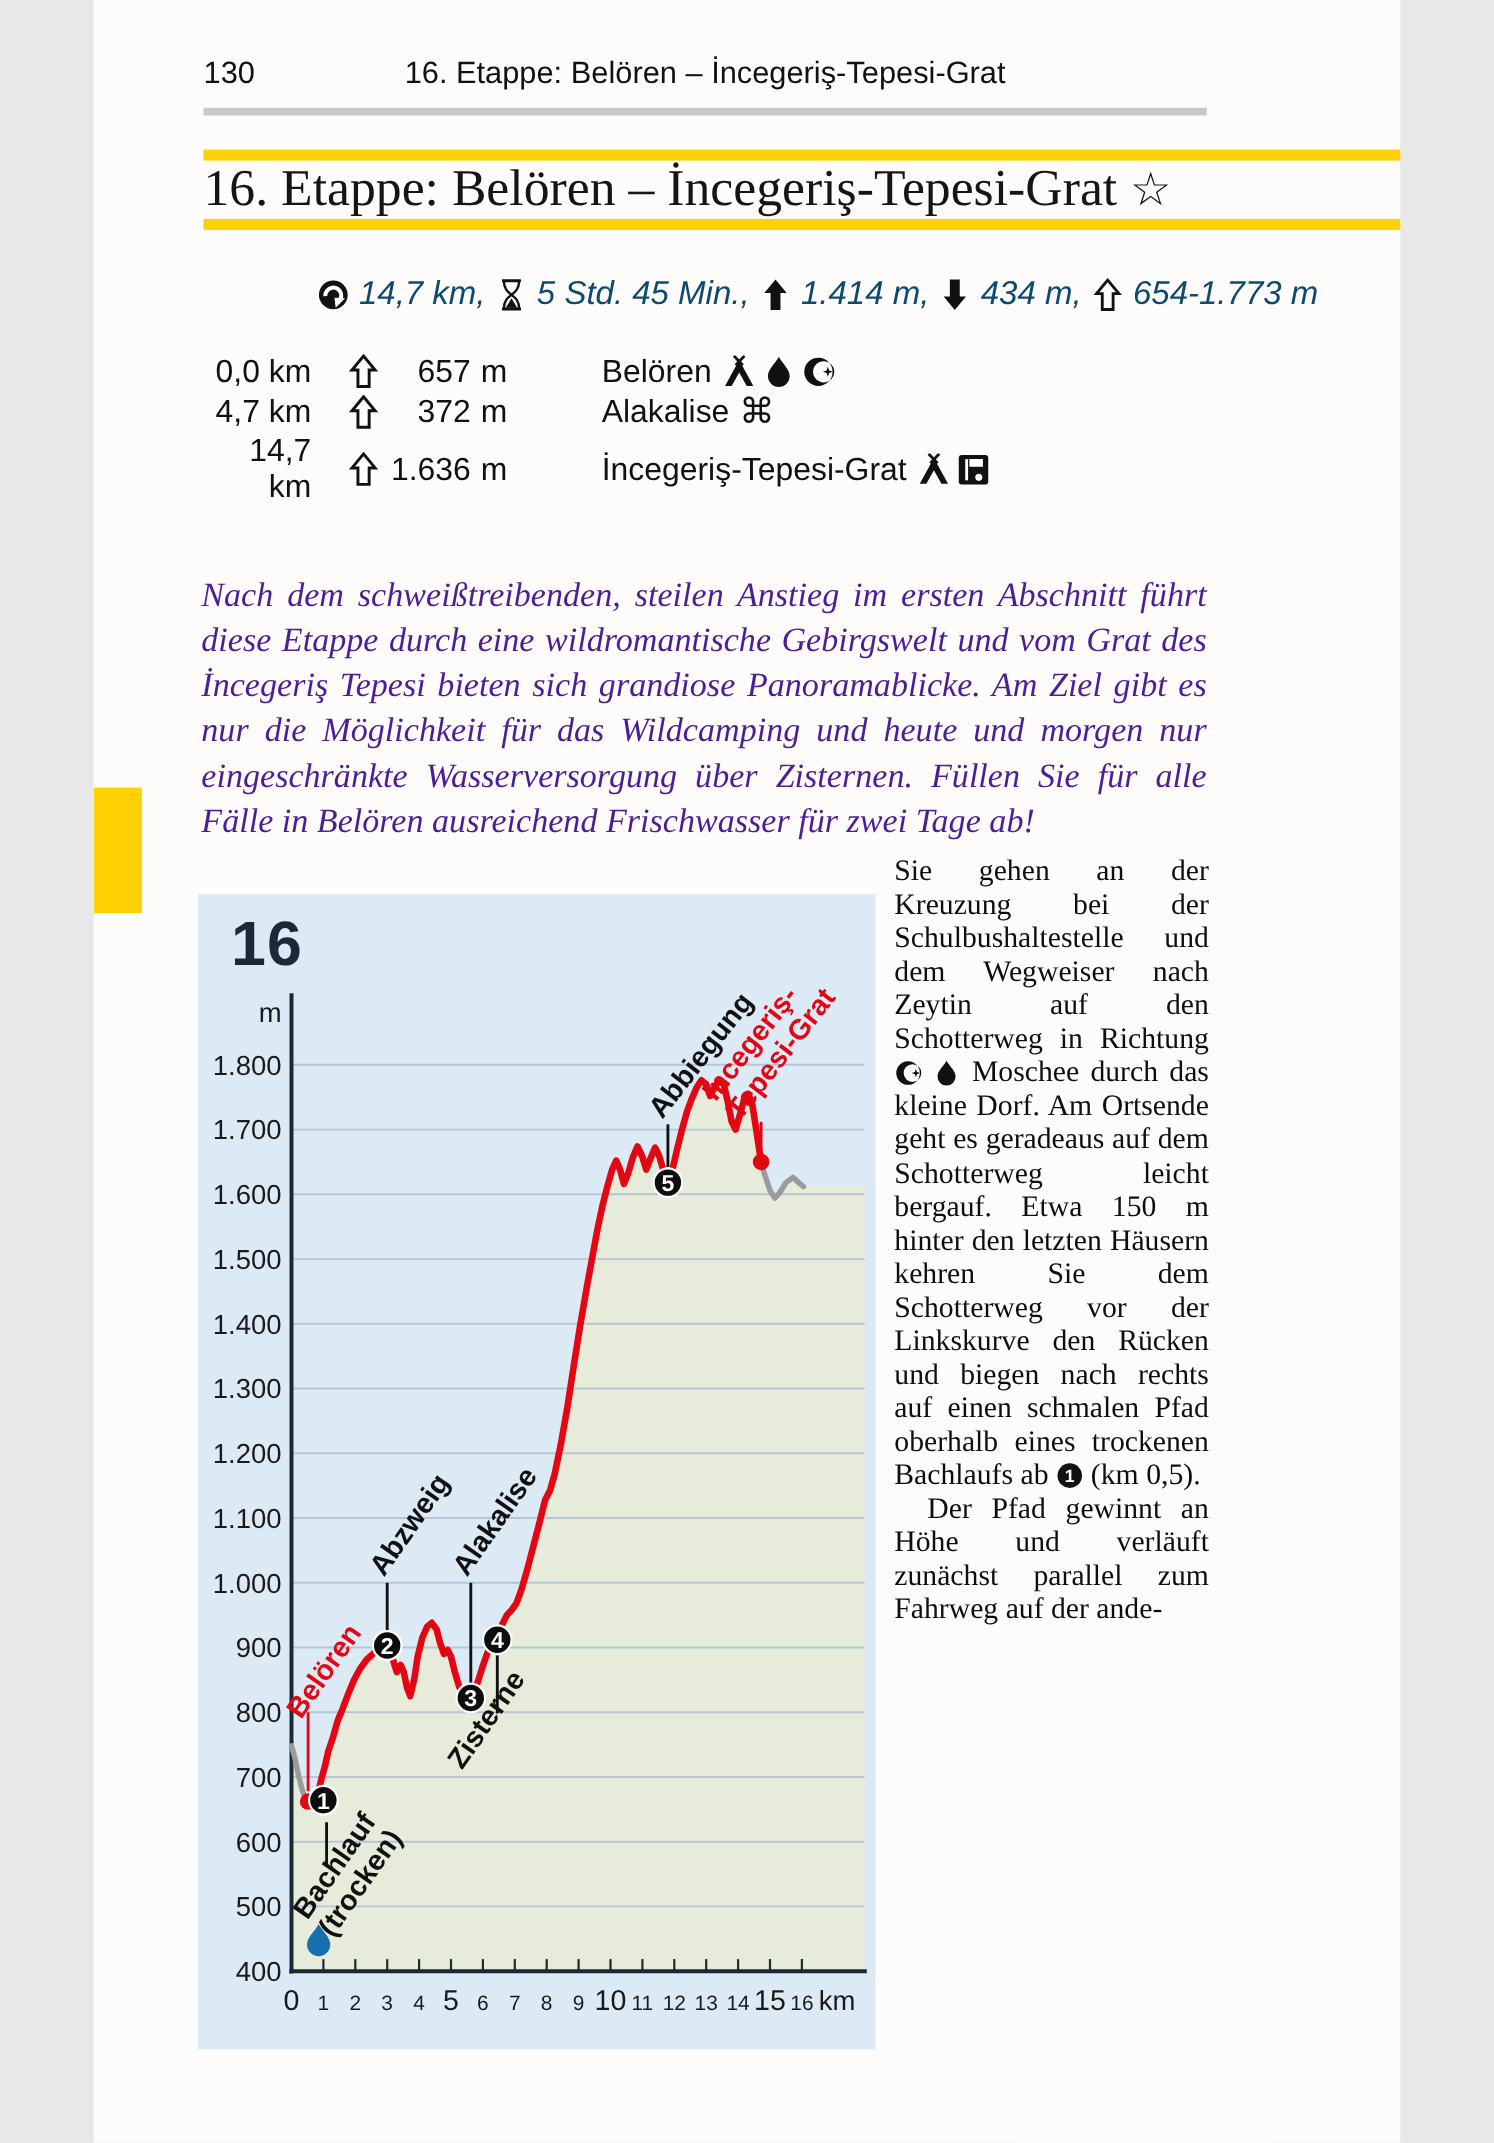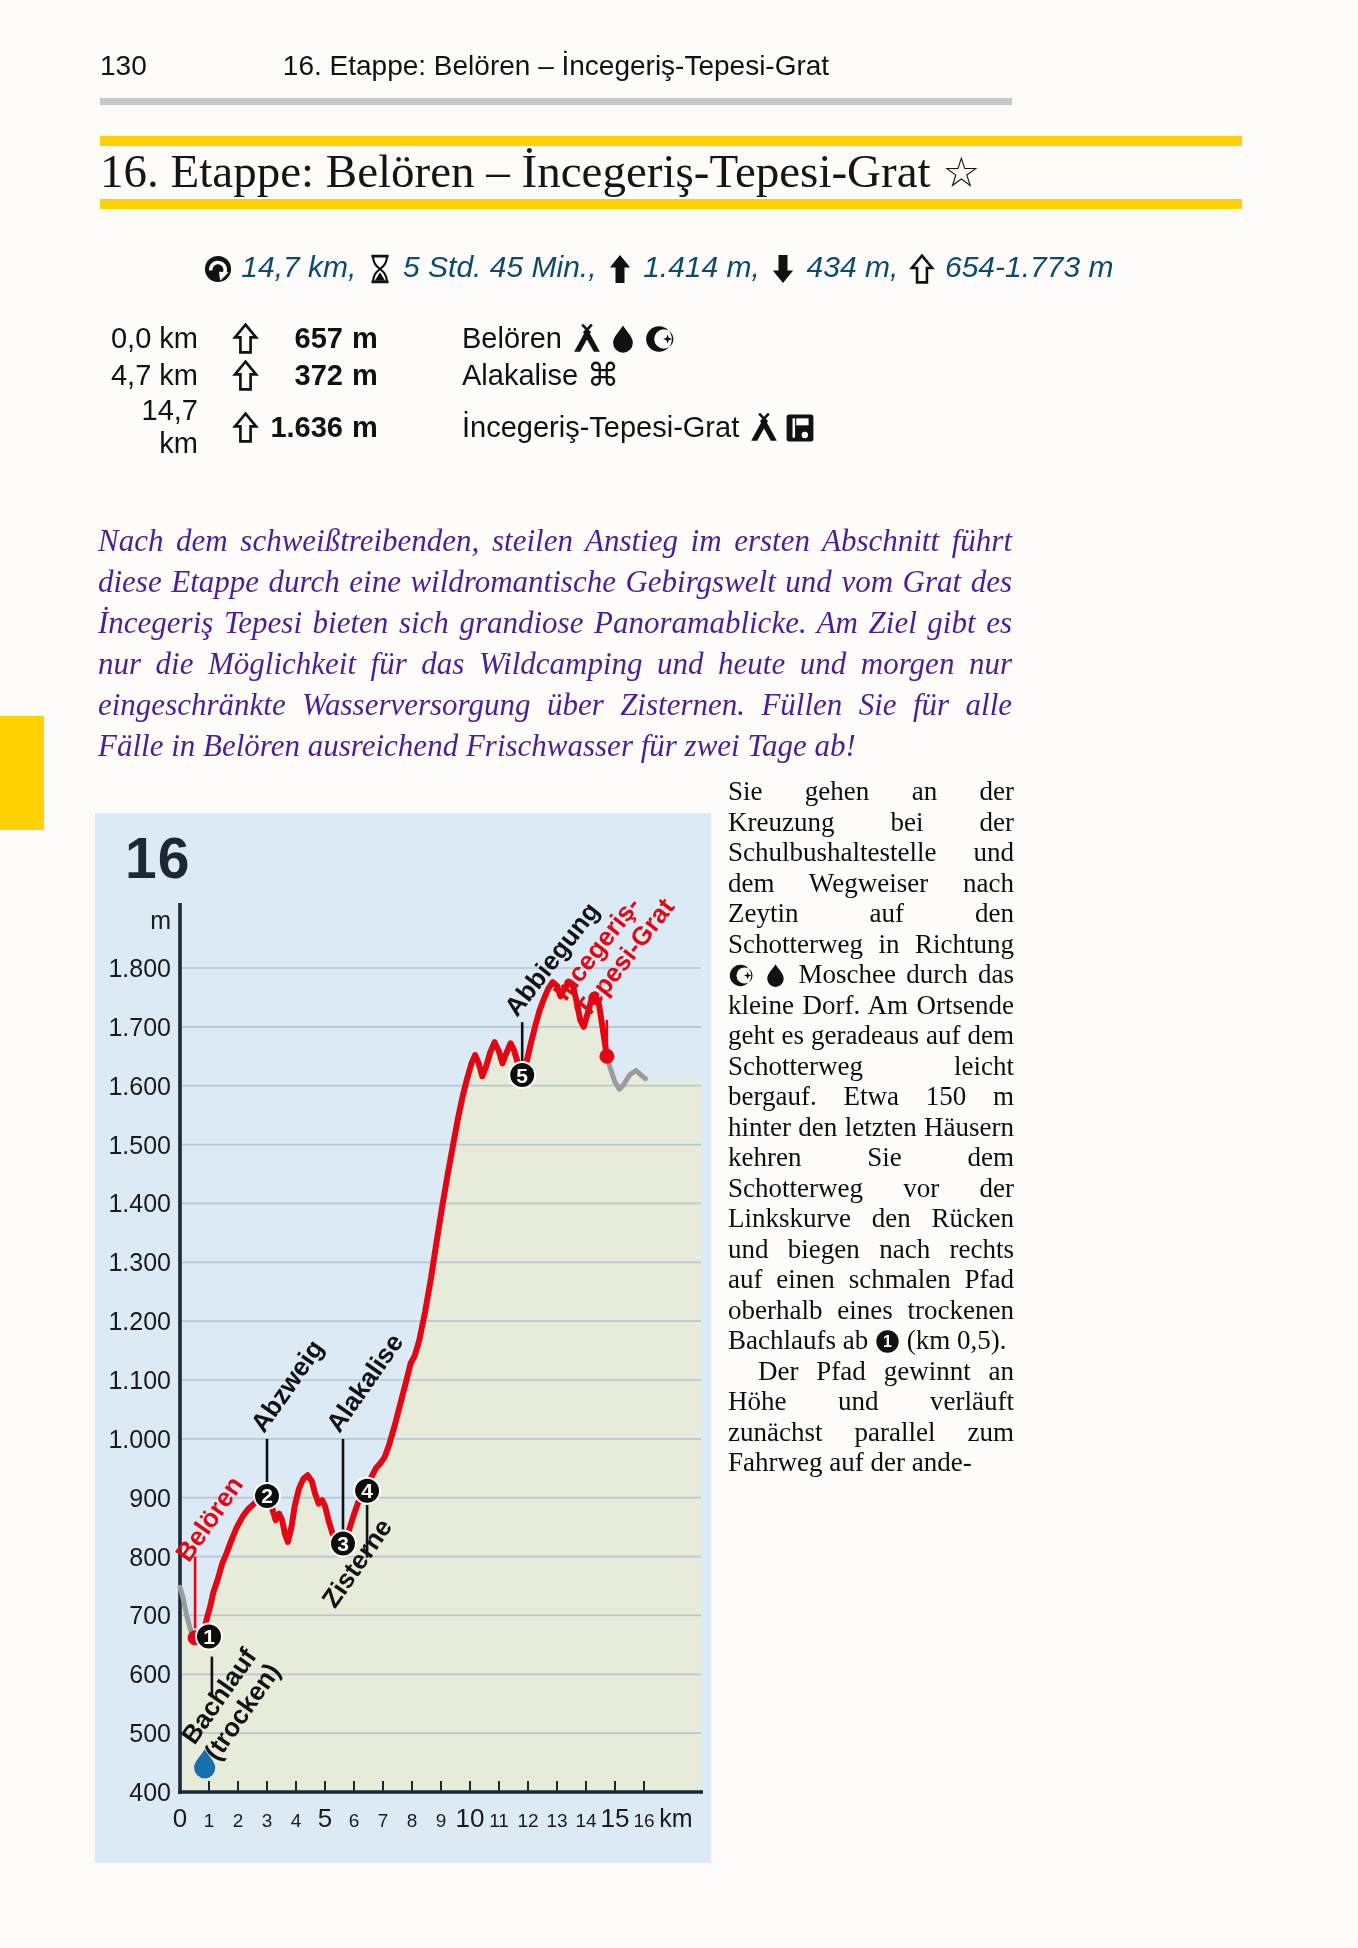--- a/index.html
+++ b/index.html
@@ -1,29 +1,29 @@
 <!DOCTYPE html>
 <html lang="de"><head>
 <meta charset="utf-8">
 <style>
   html,body{margin:0;padding:0;background:#e8e8e8;}
-  .page{position:relative;width:1358px;height:1948px;background:#fdfcfb;font-family:"Liberation Sans",sans-serif;color:#111;overflow:hidden;margin:0 auto;}
+  .page{position:relative;width:1188px;height:1948px;background:#fdfcfb;font-family:"Liberation Sans",sans-serif;color:#111;overflow:hidden;margin:0 auto;}
   .hdr-num{position:absolute;left:100px;top:50px;font-size:28px;}
   .hdr-title{position:absolute;left:100px;top:50px;width:912px;text-align:center;font-size:28px;}
   .hdr-rule{position:absolute;left:100px;top:98px;width:912px;height:7px;background:#c8c8c8;}
   .bar{position:absolute;left:100px;width:1142px;height:10px;background:var(--yellow,#ffd103);}
   .bar.top{top:136px;} .bar.bot{top:199px;}
   .page-title{position:absolute;left:100px;top:144px;width:1142px;height:56px;line-height:54px;font-family:"Liberation Serif",serif;font-size:47px;white-space:nowrap;color:#151515;}
   .page-title .star{font-family:"DejaVu Sans",sans-serif;font-size:42px;}
   .stats{position:absolute;left:203px;top:250px;width:810px;font-style:italic;font-size:30px;color:#0c4a6e;white-space:nowrap;}
   .stats .ic svg{vertical-align:-7px;}
   .wtable{position:absolute;left:108px;top:320px;font-size:29px;}
   .wrow{display:grid;grid-template-columns:90px 200px auto;column-gap:32px;align-items:center;height:37px;}
   .wkm{text-align:right;}
-  .welev{display:flex;align-items:flex-end;font-weight:bold;}
+  .welev{display:flex;align-items:flex-end;}
   .welev .wnum{display:inline-block;width:82px;text-align:right;}
   .welev .wm{margin-left:9px;}
   .wname{display:flex;align-items:center;gap:8px;white-space:nowrap;}
   .wname .icons{display:inline-flex;align-items:center;gap:6px;margin-left:2px;}
   .ic svg{vertical-align:-6px;}
   .intro{position:absolute;left:98px;top:520px;width:914px;font-family:"Liberation Serif",serif;font-style:italic;font-size:31px;line-height:41px;text-align:justify;color:#4c1d95;}
   .ytab{position:absolute;left:0;top:716px;width:44px;height:114px;background:var(--yellow,#ffd103);}
   .chart{position:absolute;left:95px;top:813px;width:616px;height:1050px;background:#dceaf6;}
   .chart-num{position:absolute;left:30px;top:12px;font-size:57px;font-weight:bold;color:#1c2836;letter-spacing:1px;z-index:2;}
   .chart-svg{position:absolute;left:0;top:0;}

